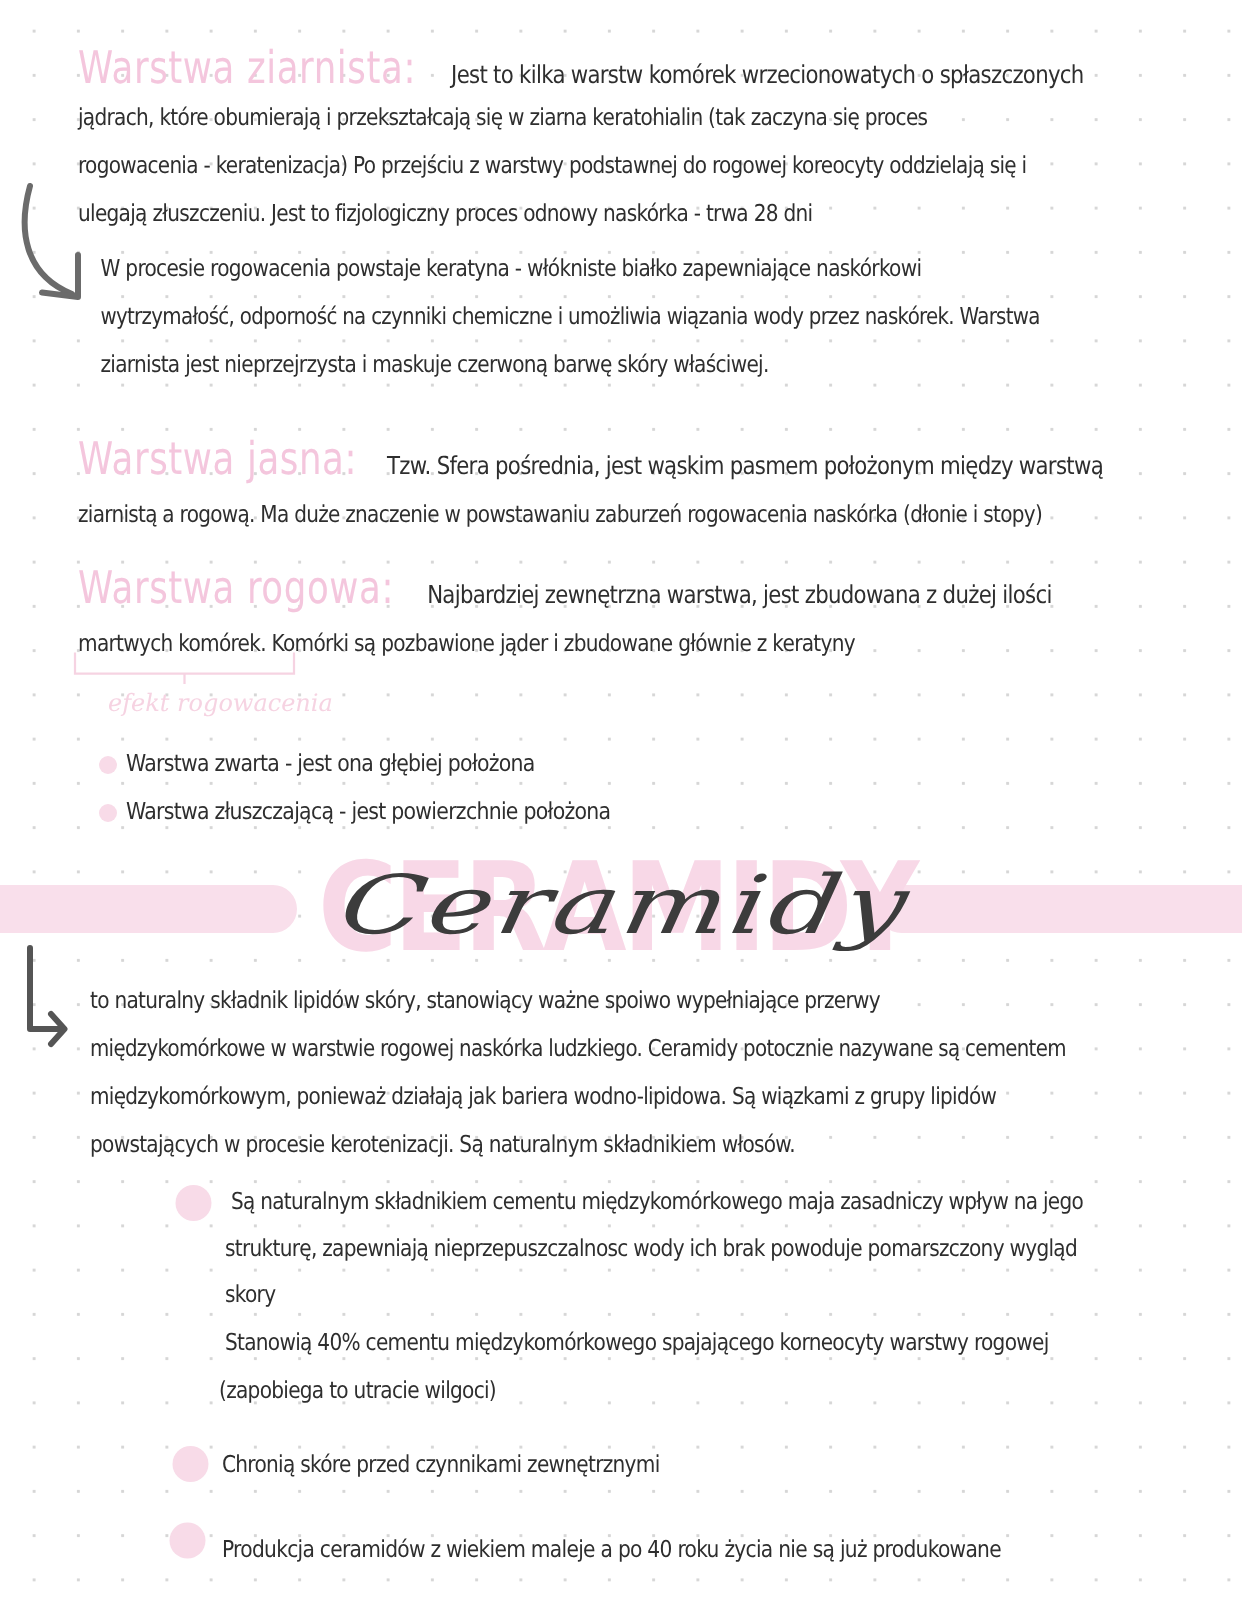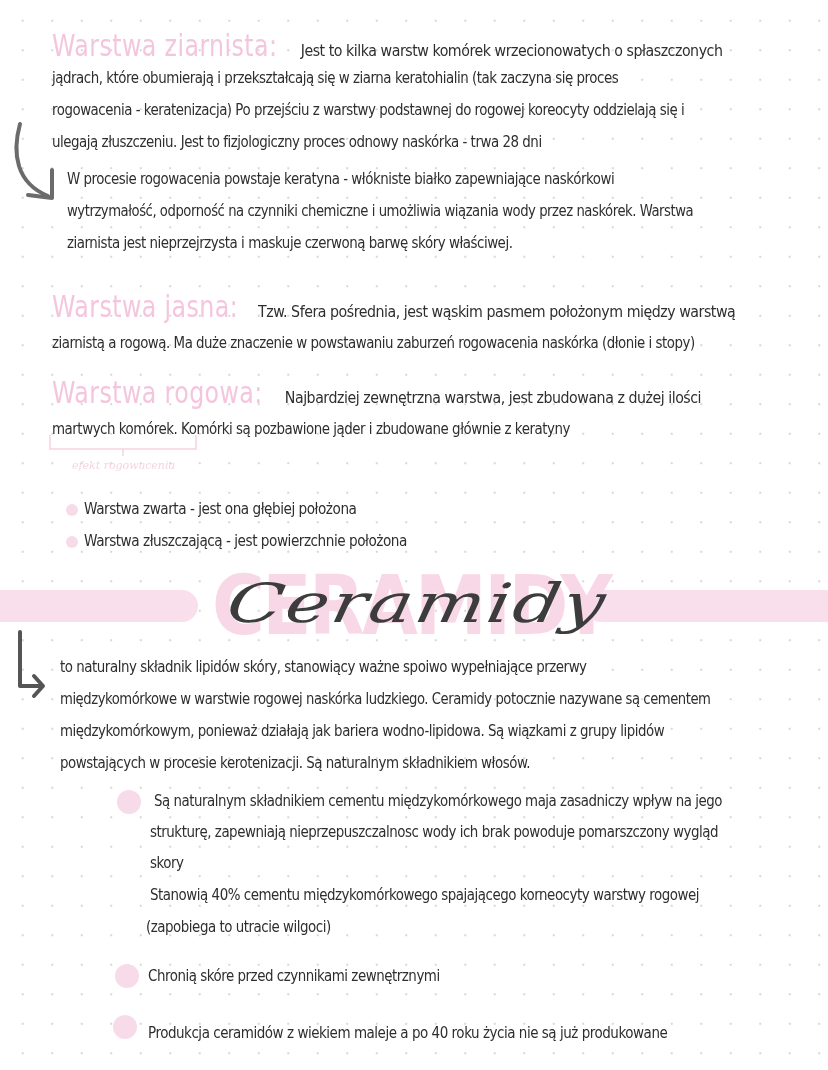--- a/index.html
+++ b/index.html
@@ -27,21 +27,21 @@
     .banner-bar { position: absolute; background: #f9dfeb; border-radius: 16px; }
     .ceramidy-bg {
       position: absolute; font-family: "DejaVu Sans", sans-serif; font-weight: bold;
       color: #f8d8e7; font-size: 82px; letter-spacing: -3px; white-space: nowrap;
     }
     .ceramidy-script {
       position: absolute; font-family: "DejaVu Serif", serif; font-style: italic;
       color: #3c3c3c; font-size: 54px; white-space: nowrap; letter-spacing: 2px;
       transform: scaleX(1.35) skewX(-8deg); transform-origin: left center; font-weight: 200;
     }
-    .annotation { position: absolute; color: #f6d3e2; font-size: 11px; font-family: "DejaVu Serif", serif; font-style: italic; white-space: nowrap; }
+    .annotation { position: absolute; color: #f6d3e2; font-size: 16px; font-family: "DejaVu Serif", serif; font-style: italic; white-space: nowrap; }
   </style>
 </head>
 <body>
 
 <div>
   <div class="line" style="left:52px; top:28px; transform:scaleX(0.86);">
     <span class="heading">Warstwa ziarnista:</span>
     <span style="font-size:16.5px;">Jest to kilka warstw komórek wrzecionowatych o spłaszczonych</span>
   </div>
   <div class="line" style="left:52px; top:69px; transform:scaleX(0.865);">jądrach, które obumierają i przekształcają się w ziarna keratohialin (tak zaczyna się proces</div>

